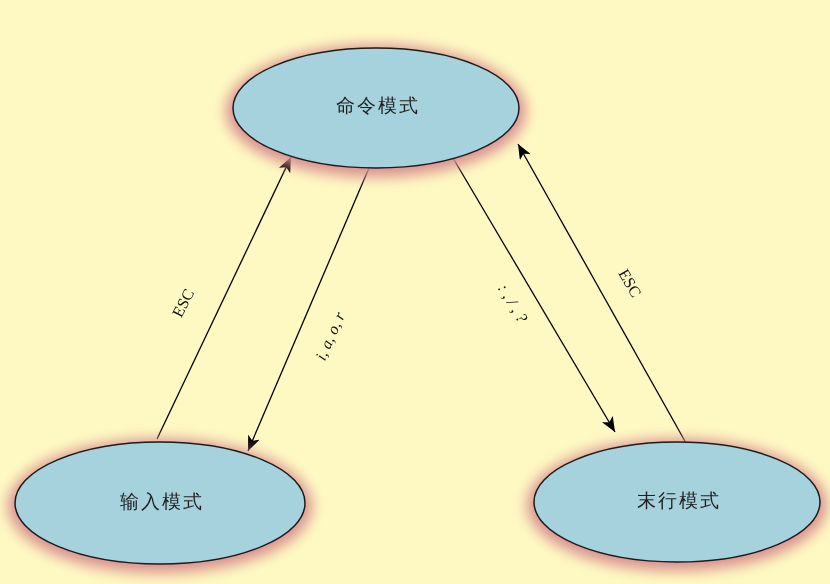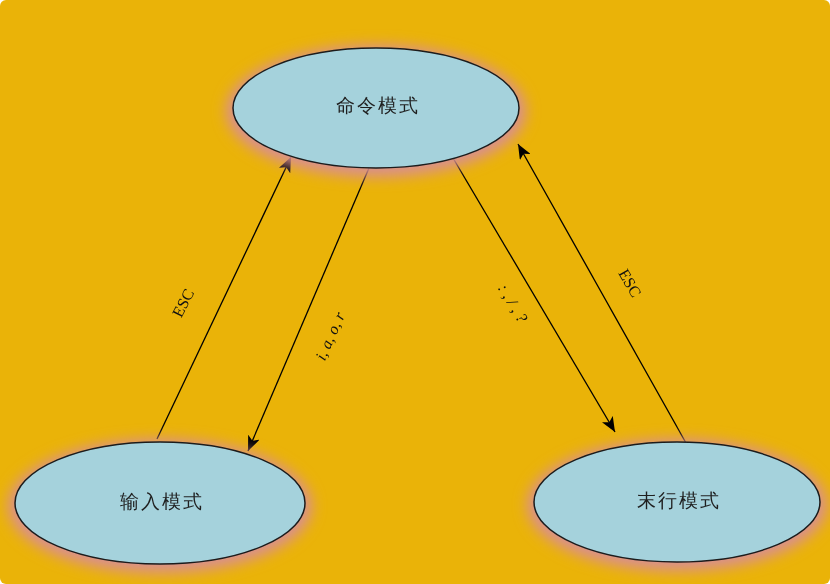--- a/index.html
+++ b/index.html
@@ -4,24 +4,23 @@
 <style>
   html, body {
     margin: 0;
     padding: 0;
     background: #ffffff;
   }
   .canvas {
     position: relative;
     width: 830px;
     height: 584px;
-    background: #eab308;
+    background: #fef9c3;
     overflow: hidden;
     font-family: "Liberation Serif", "DejaVu Serif", serif;
-    border-radius: 6px;
   }
   svg { display: block; }
   .node-shape {
     stroke: #1c1c1c;
     stroke-width: 1.5;
   }
   .node-label {
     font-family: "Liberation Serif", "DejaVu Serif", serif;
     font-size: 19px;
     letter-spacing: 2px;

